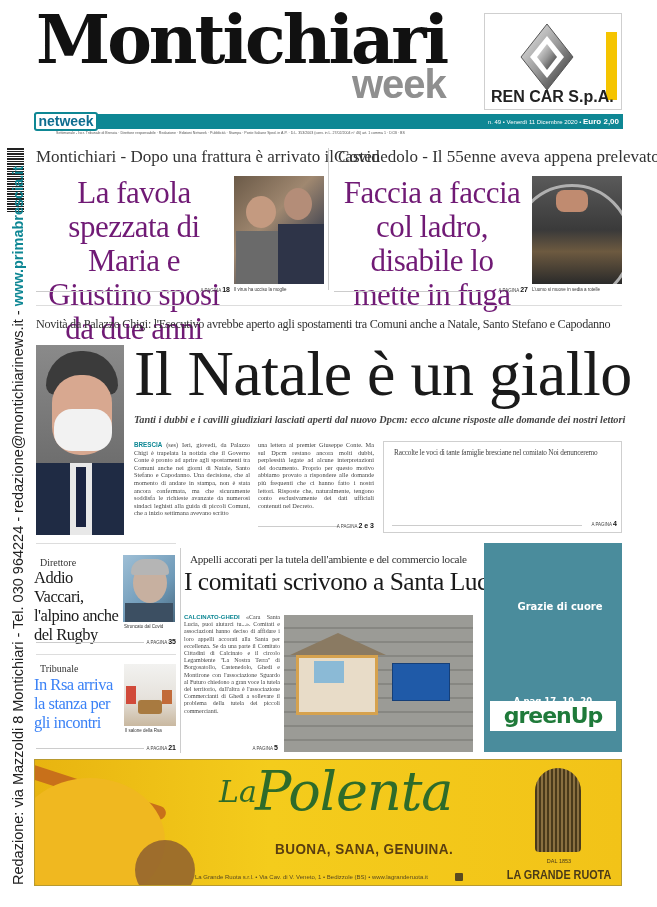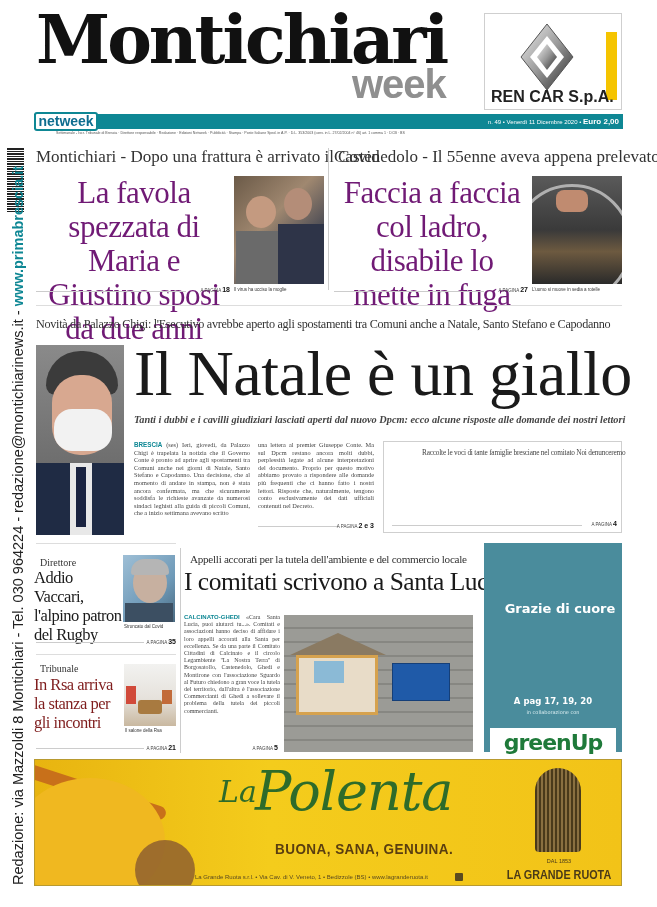--- a/index.html
+++ b/index.html
@@ -110,42 +110,42 @@
 </div>
 <div class="abs" style="left:134px;top:338px;font-family:'Liberation Serif',serif;font-size:64px;line-height:72px;color:#1a1a1a;white-space:nowrap;letter-spacing:-0.5px;">Il Natale è un giallo</div>
 <div class="abs" style="left:134px;top:414px;width:488px;font-family:'Liberation Serif',serif;font-style:italic;font-weight:bold;font-size:10.3px;color:#444;white-space:nowrap;">Tanti i dubbi e i cavilli giudiziari lasciati aperti dal nuovo Dpcm: ecco alcune risposte alle domande dei nostri lettori</div>
 
 <div class="abs body-text" style="left:134px;top:441px;width:116px;"><span class="lead-tag">BRESCIA</span> <span>(ses) Ieri, giovedì, da Palazzo Chigi è trapelata la notizia che il Governo Conte è pronto ad aprire agli spostamenti tra Comuni anche nei giorni di Natale, Santo Stefano e Capodanno. Una decisione, che al momento di andare in stampa, non è stata ancora confermata, ma che sicuramente soddisfa le richieste avanzate da numerosi sindaci leghisti alla guida di piccoli Comuni, che a inizio settimana avevano scritto</span></div>
 <div class="abs body-text" style="left:258px;top:441px;width:116px;">una lettera al premier Giuseppe Conte. Ma sul Dpcm restano ancora molti dubbi, perplessità legate ad alcune interpretazioni del documento. Proprio per questo motivo abbiamo provato a rispondere alle domande più frequenti che ci hanno fatto i nostri lettori. Risposte che, naturalmente, tengono conto esclusivamente dei dati ufficiali contenuti nel Decreto.</div>
 <div class="abs rule" style="left:258px;top:526px;width:80px;"></div>
 <div class="abs pageref" style="left:320px;top:522px;width:54px;"><span>A PAGINA</span> <b>2 e 3</b></div>
 
 <div class="abs" style="left:383px;top:441px;width:239px;height:92px;border:1px solid #cfcfcf;">
-  <div style="position:absolute;left:10px;top:6px;width:222px;font-family:'Liberation Serif',serif;font-size:7.3px;color:#444;white-space:nowrap;letter-spacing:-0.2px;margin-left:28px;">Raccolte le voci di tante famiglie bresciane nel comitato Noi denunceremo</div>
+  <div style="position:absolute;left:10px;top:6px;width:222px;font-family:'Liberation Serif',serif;font-size:7.3px;color:#444;white-space:nowrap;letter-spacing:-0.2px;">Raccolte le voci di tante famiglie bresciane nel comitato Noi denunceremo</div>
   <div style="position:absolute;left:8px;top:83px;width:190px;height:1px;background:#ccc;"></div>
   <div class="pageref" style="position:absolute;right:4px;top:78px;"><span>A PAGINA</span> <b>4</b></div>
 </div>
 
 <div class="abs rule" style="left:36px;top:543px;width:140px;background:#ddd;"></div>
 <div class="abs vrule" style="left:180px;top:548px;height:205px;"></div>
 
 <div class="abs" style="left:40px;top:557px;font-family:'Liberation Serif',serif;font-size:10px;color:#333;">Direttore</div>
-<div class="abs" style="left:34px;top:568px;width:90px;font-family:'Liberation Serif',serif;font-size:16.5px;line-height:19px;color:#1a1a1a;letter-spacing:-0.5px;">Addio Vaccari, l'alpino patron del Rugby</div>
+<div class="abs" style="left:34px;top:568px;width:90px;font-family:'Liberation Serif',serif;font-size:16.5px;line-height:19px;color:#1a1a1a;letter-spacing:-0.5px;">Addio Vaccari, l'alpino anche del Rugby</div>
 <div class="abs photo" style="left:123px;top:555px;width:52px;height:67px;background:linear-gradient(135deg,#9ebfd6 0%,#6f9ab8 60%,#4a6a80 100%);">
   <div style="position:absolute;left:10px;top:8px;width:34px;height:40px;border-radius:50%;background:#c7b0a0;"></div>
   <div style="position:absolute;left:8px;top:4px;width:38px;height:16px;border-radius:18px 18px 4px 4px;background:#b5b5b5;"></div>
   <div style="position:absolute;left:2px;top:48px;width:48px;height:20px;background:#3c4f62;"></div>
 </div>
 <div class="abs caption" style="left:124px;top:624px;">Stroncato dal Covid</div>
 <div class="abs rule" style="left:36px;top:642px;width:108px;"></div>
 <div class="abs pageref" style="left:138px;top:638px;width:38px;"><span>A PAGINA</span> <b>35</b></div>
 <div class="abs rule" style="left:36px;top:654px;width:140px;background:#ddd;"></div>
 
 <div class="abs" style="left:40px;top:663px;font-family:'Liberation Serif',serif;font-size:10px;color:#333;">Tribunale</div>
-<div class="abs" style="left:34px;top:675px;width:92px;font-family:'Liberation Serif',serif;font-size:16.5px;line-height:19px;color:#7f1d1d;letter-spacing:-0.5px;">In Rsa arriva la stanza per gli incontri</div>
+<div class="abs" style="left:34px;top:675px;width:92px;font-family:'Liberation Serif',serif;font-size:16.5px;line-height:19px;color:#3b82f6;letter-spacing:-0.5px;">In Rsa arriva la stanza per gli incontri</div>
 <div class="abs photo" style="left:124px;top:664px;width:52px;height:62px;background:linear-gradient(180deg,#f2f2f0 0%,#e6e2dc 55%,#c9b8a0 100%);">
   <div style="position:absolute;left:2px;top:22px;width:10px;height:18px;background:#d14a3a;"></div>
   <div style="position:absolute;left:14px;top:36px;width:24px;height:14px;border-radius:3px;background:#a87a40;"></div>
   <div style="position:absolute;left:38px;top:26px;width:10px;height:14px;background:#c26b3a;"></div>
 </div>
 <div class="abs caption" style="left:125px;top:728px;">Il salone della Rsa</div>
 <div class="abs rule" style="left:36px;top:748px;width:108px;"></div>
 <div class="abs pageref" style="left:138px;top:744px;width:38px;"><span>A PAGINA</span> <b>21</b></div>
 
 <div class="abs" style="left:190px;top:553px;width:286px;font-family:'Liberation Serif',serif;font-size:11.2px;color:#333;white-space:nowrap;letter-spacing:-0.3px;">Appelli accorati per la tutela dell'ambiente e del commercio locale</div>
@@ -153,24 +153,24 @@
 <div class="abs body-text" style="left:184px;top:614px;width:96px;font-size:6px;line-height:7.2px;"><span class="lead-tag">CALCINATO-GHEDI</span> <span>«Cara Santa Lucia, puoi aiutarci tu...». Comitati e associazioni hanno deciso di affidare i loro appelli accorati alla Santa per eccellenza. Se da una parte il Comitato Cittadini di Calcinato e il circolo Legambiente "La Nostra Terra" di Borgosatollo, Castenedolo, Ghedi e Montirone con l'associazione Sguardo al Futuro chiedono a gran voce la tutela del territorio, dall'altra è l'associazione Commercianti di Ghedi a sollevare il problema della tutela dei piccoli commercianti.</span></div>
 <div class="abs pageref" style="left:240px;top:744px;width:38px;"><span>A PAGINA</span> <b>5</b></div>
 <div class="abs photo" style="left:284px;top:615px;width:189px;height:137px;background:repeating-linear-gradient(180deg,#9b9b96 0 12px,#878782 12px 14px);">
   <div style="position:absolute;left:6px;top:18px;width:0;height:0;border-left:48px solid transparent;border-right:48px solid transparent;border-bottom:22px solid #8a7a62;"></div>
   <div style="position:absolute;left:12px;top:40px;width:82px;height:60px;border:3px solid #d6a24e;background:#e8dcc8;"></div>
   <div style="position:absolute;left:30px;top:46px;width:30px;height:22px;background:#8bbad6;"></div>
   <div style="position:absolute;left:108px;top:48px;width:58px;height:38px;background:#1f5aa8;border:1px solid #153f78;"></div>
 </div>
 
 <div class="abs" style="left:484px;top:543px;width:138px;height:209px;background:#4a8c9c;">
-  <div style="position:absolute;left:0;top:58px;width:152px;text-align:center;font-family:'DejaVu Sans',sans-serif;font-weight:bold;font-size:13px;color:#fff;">Grazie di cuore</div>
+  <div style="position:absolute;left:0;top:58px;width:152px;text-align:center;font-family:'DejaVu Sans',sans-serif;font-weight:bold;font-size:10px;color:#fff;">Grazie di cuore</div>
   <div style="position:absolute;left:0;top:153px;width:138px;text-align:center;font-family:'DejaVu Sans',sans-serif;font-weight:bold;font-size:8.5px;color:#fff;">A pag 17, 19, 20</div>
   <div style="position:absolute;left:0;top:166px;width:138px;text-align:center;font-family:'DejaVu Sans',sans-serif;font-size:5px;color:#d8ecf0;">in collaborazione con</div>
-  <div style="position:absolute;left:6px;top:185px;width:126px;height:30px;background:#fff;text-align:center;font-family:'DejaVu Sans',sans-serif;font-weight:bold;font-size:22px;line-height:30px;color:#1f7a3a;letter-spacing:-1px;">greenUp</div>
+  <div style="position:absolute;left:6px;top:158px;width:126px;height:30px;background:#fff;text-align:center;font-family:'DejaVu Sans',sans-serif;font-weight:bold;font-size:22px;line-height:30px;color:#1f7a3a;letter-spacing:-1px;">greenUp</div>
 </div>
 
 <div class="abs" style="left:34px;top:759px;width:588px;height:127px;background:linear-gradient(90deg,#e8b410 0%,#f4cc1c 40%,#f2c318 100%);border:1px solid #b89a30;overflow:hidden;">
   <div style="position:absolute;left:-10px;top:2px;width:150px;height:14px;border-radius:7px;background:#c8701a;transform:rotate(18deg);transform-origin:0 0;"></div>
   <div style="position:absolute;left:-20px;top:18px;width:150px;height:125px;border-radius:50%;background:#f0b820;"></div>
   <div style="position:absolute;left:100px;top:80px;width:60px;height:60px;border-radius:50%;background:#8a5a30;opacity:0.8;"></div>
   <div style="position:absolute;left:184px;top:14px;font-family:'DejaVu Serif',serif;font-style:italic;font-size:30px;color:#2e6b2a;">La</div>
   <div style="position:absolute;left:220px;top:0px;font-family:'DejaVu Serif',serif;font-style:italic;font-size:54px;color:#2e6b2a;letter-spacing:-1px;">Polenta</div>
   <div style="position:absolute;left:240px;top:80px;font-family:'Liberation Sans',sans-serif;font-weight:bold;font-size:15px;color:#5a3e10;letter-spacing:0.5px;transform:scaleX(0.9);transform-origin:0 0;">BUONA, SANA, GENUINA.</div>
   <div style="position:absolute;left:160px;top:114px;font-family:'Liberation Sans',sans-serif;font-size:6px;color:#5a4a20;">La Grande Ruota s.r.l. • Via Cav. di V. Veneto, 1 • Bedizzole (BS) • www.lagranderuota.it</div>

